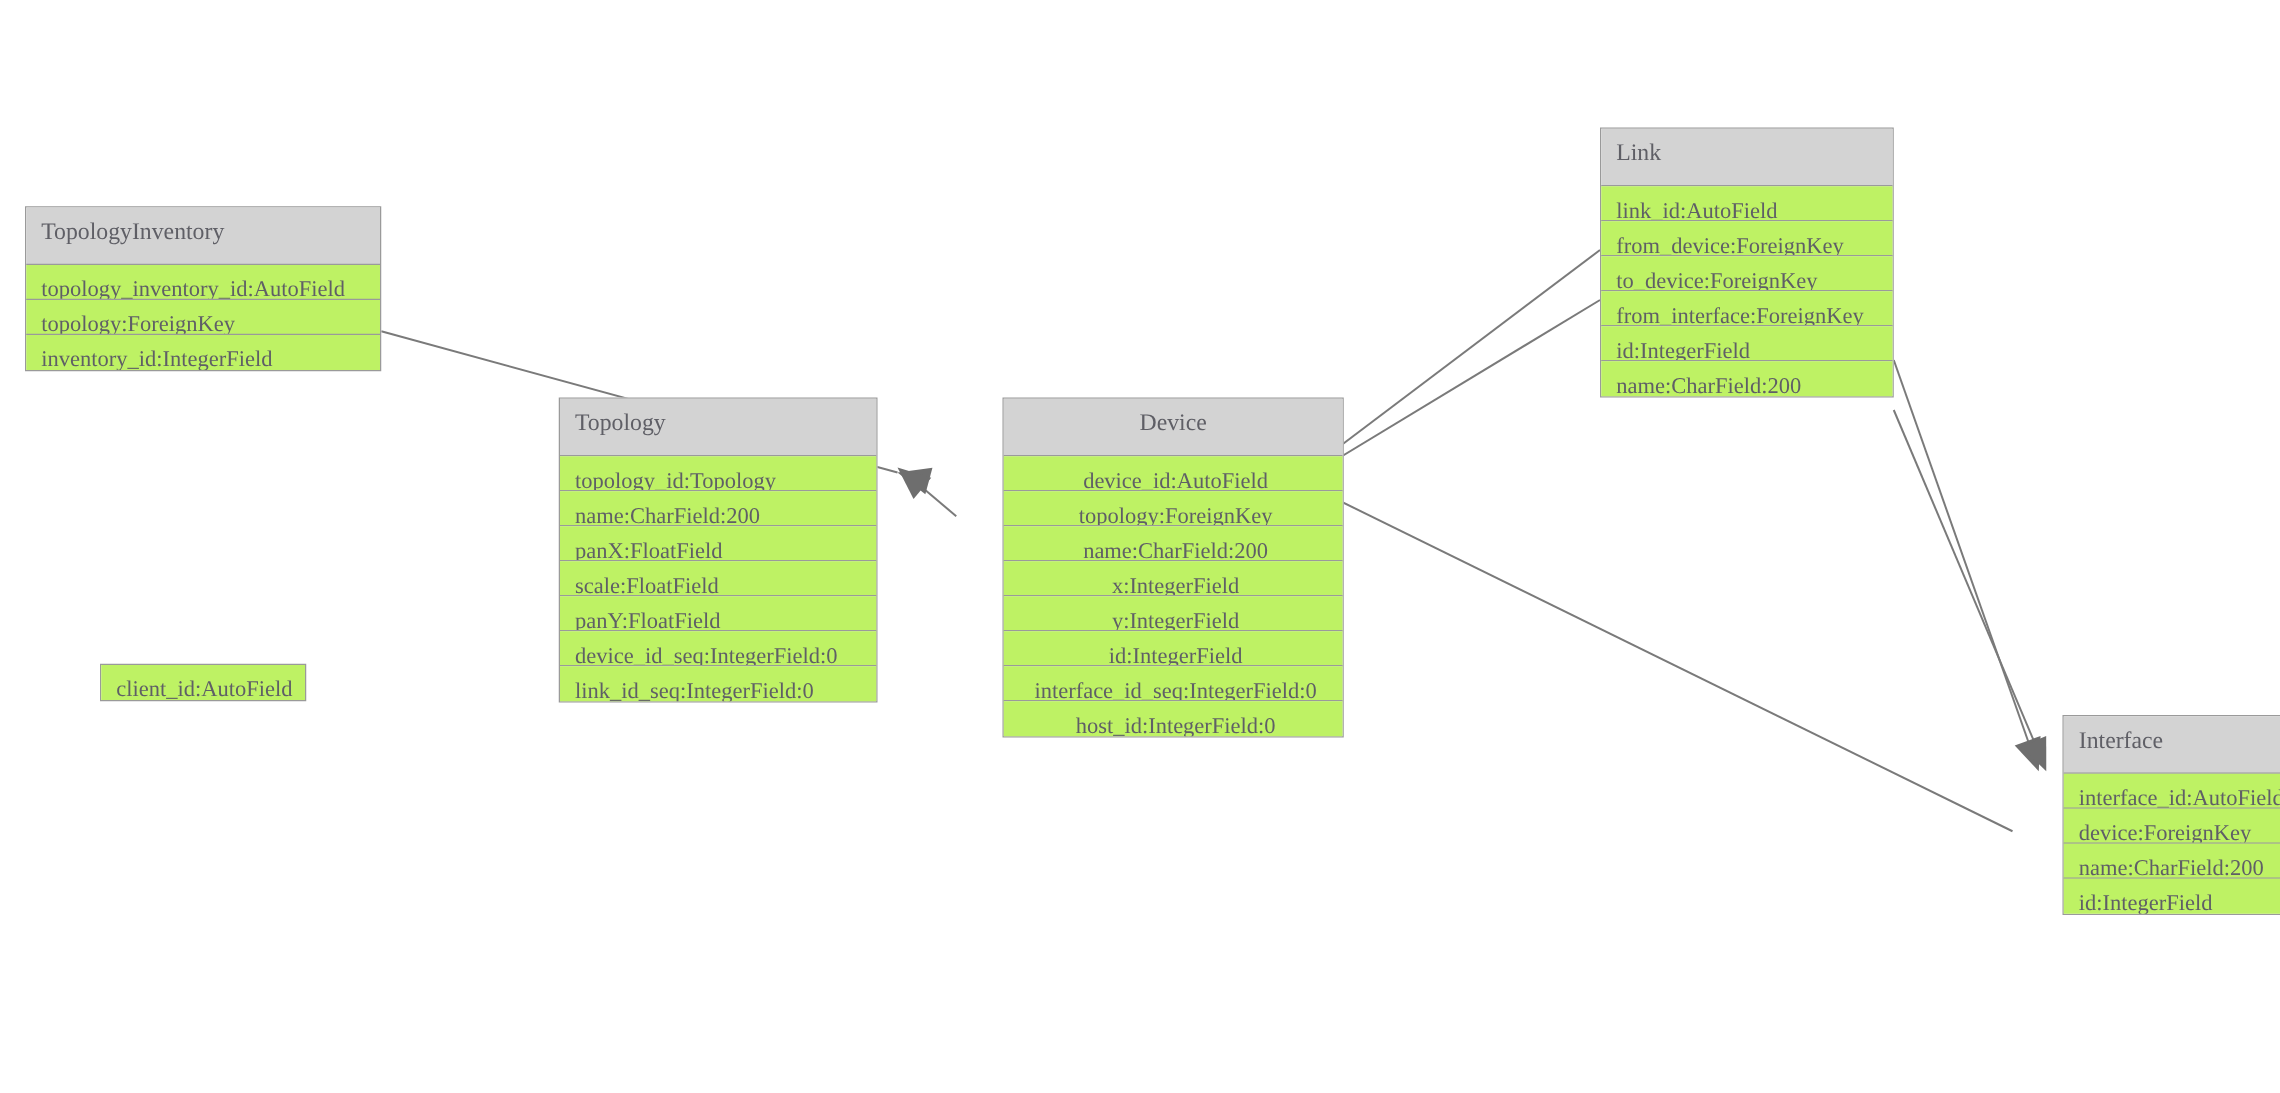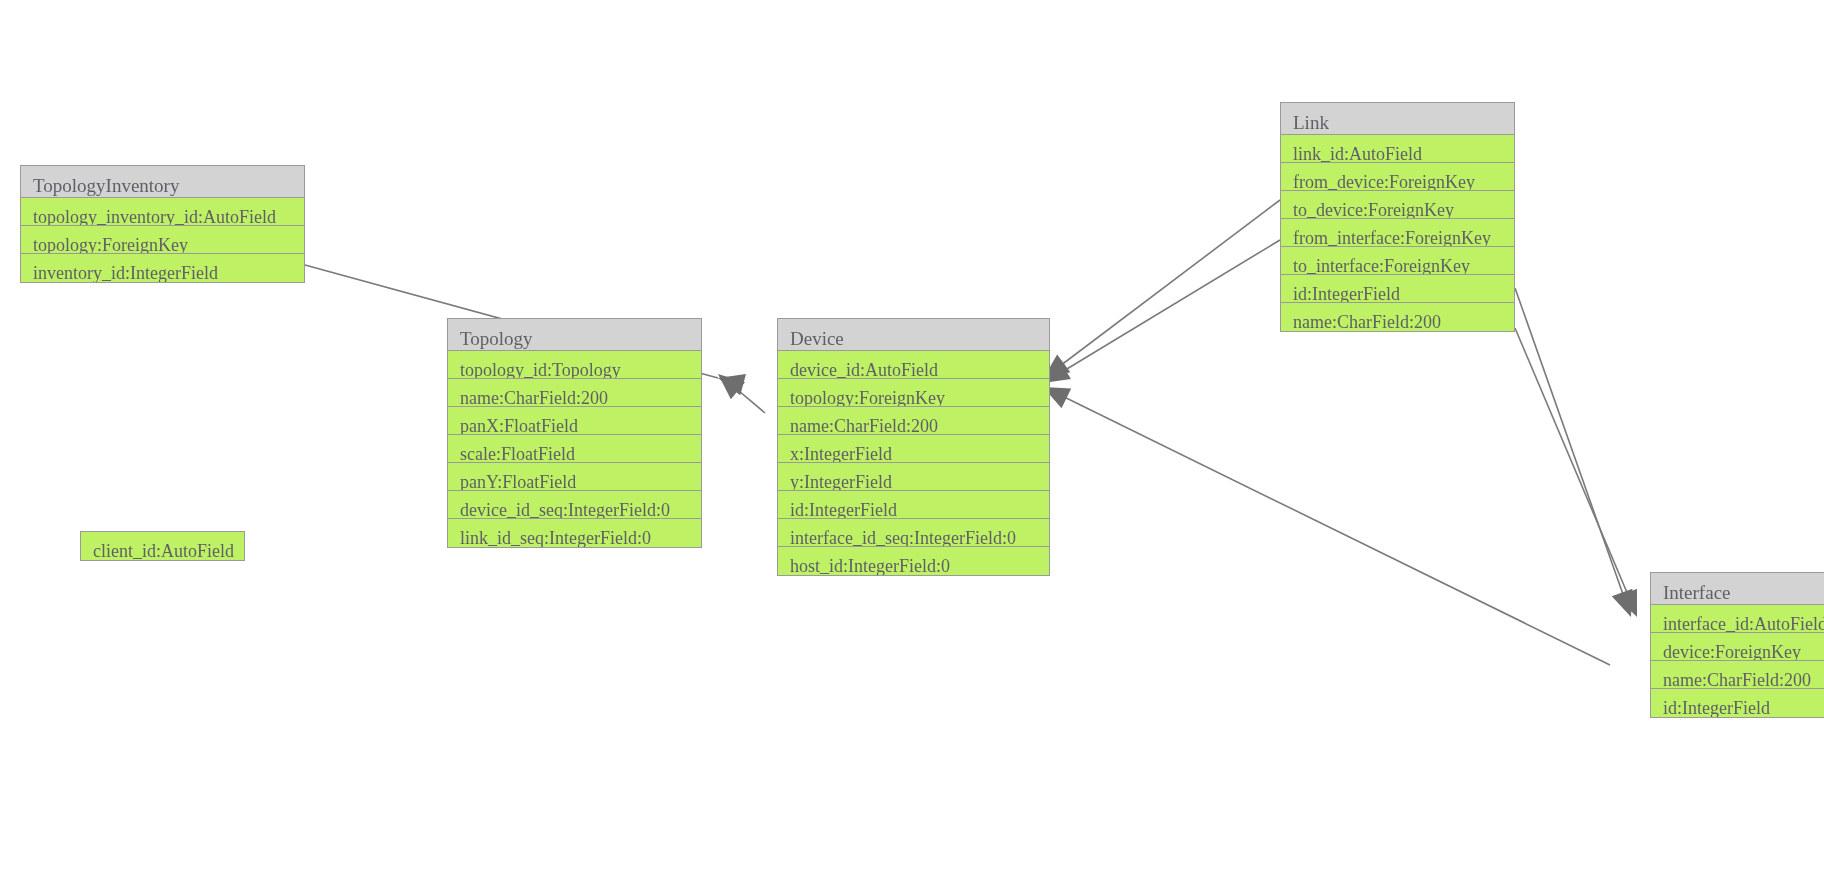--- a/index.html
+++ b/index.html
@@ -37,21 +37,21 @@
     background: #ffffff;
     z-index: 2;
   }
   .entity-header {
     box-sizing: border-box;
     background: #d3d3d3;
     border-bottom: 1px solid #9a9a9a;
     color: #5f5f66;
     font-size: 19px;
     line-height: 40px;
-    height: 32px;
+    height: 46px;
     padding: 0 12px 0 12px;
     white-space: nowrap;
     overflow: hidden;
   }
   .entity-field {
     box-sizing: border-box;
     height: 28px;
     line-height: 39px;
     border-bottom: 1px solid #9a9a9a;
     color: #5f5f66;
@@ -101,38 +101,37 @@
       <div class="entity" style="left: 447px; top: 318px; width: 255px; font-family: Liberation Serif, serif;">
         <div class="entity-header">Topology</div>
         <div class="entity-field">topology_id:Topology</div>
         <div class="entity-field">name:CharField:200</div>
         <div class="entity-field">panX:FloatField</div>
         <div class="entity-field">scale:FloatField</div>
         <div class="entity-field">panY:FloatField</div>
         <div class="entity-field">device_id_seq:IntegerField:0</div>
         <div class="entity-field last">link_id_seq:IntegerField:0</div>
       </div>
-      <div class="entity" style="left: 777px; top: 318px; width: 273px;">
+      <div class="entity" style="left: 802px; top: 318px; width: 273px; text-align: center;">
         <div class="entity-header">Device</div>
         <div class="entity-field">device_id:AutoField</div>
         <div class="entity-field">topology:ForeignKey</div>
         <div class="entity-field">name:CharField:200</div>
         <div class="entity-field">x:IntegerField</div>
         <div class="entity-field">y:IntegerField</div>
         <div class="entity-field">id:IntegerField</div>
         <div class="entity-field">interface_id_seq:IntegerField:0</div>
         <div class="entity-field last">host_id:IntegerField:0</div>
       </div>
       <div class="entity" style="left: 1280px; top: 102px; width: 235px;">
         <div class="entity-header">Link</div>
         <div class="entity-field">link_id:AutoField</div>
         <div class="entity-field">from_device:ForeignKey</div>
         <div class="entity-field">to_device:ForeignKey</div>
         <div class="entity-field">from_interface:ForeignKey</div>
-        <div class="entity-field">to_interface:ForeignKey</div>
         <div class="entity-field">id:IntegerField</div>
         <div class="entity-field last">name:CharField:200</div>
       </div>
       <div class="entity" style="left: 1610px; top: 572px; width: 195px; margin-left: 40px;">
         <div class="entity-header">Interface</div>
         <div class="entity-field">interface_id:AutoField</div>
         <div class="entity-field">device:ForeignKey</div>
         <div class="entity-field">name:CharField:200</div>
         <div class="entity-field last">id:IntegerField</div>
       </div>

